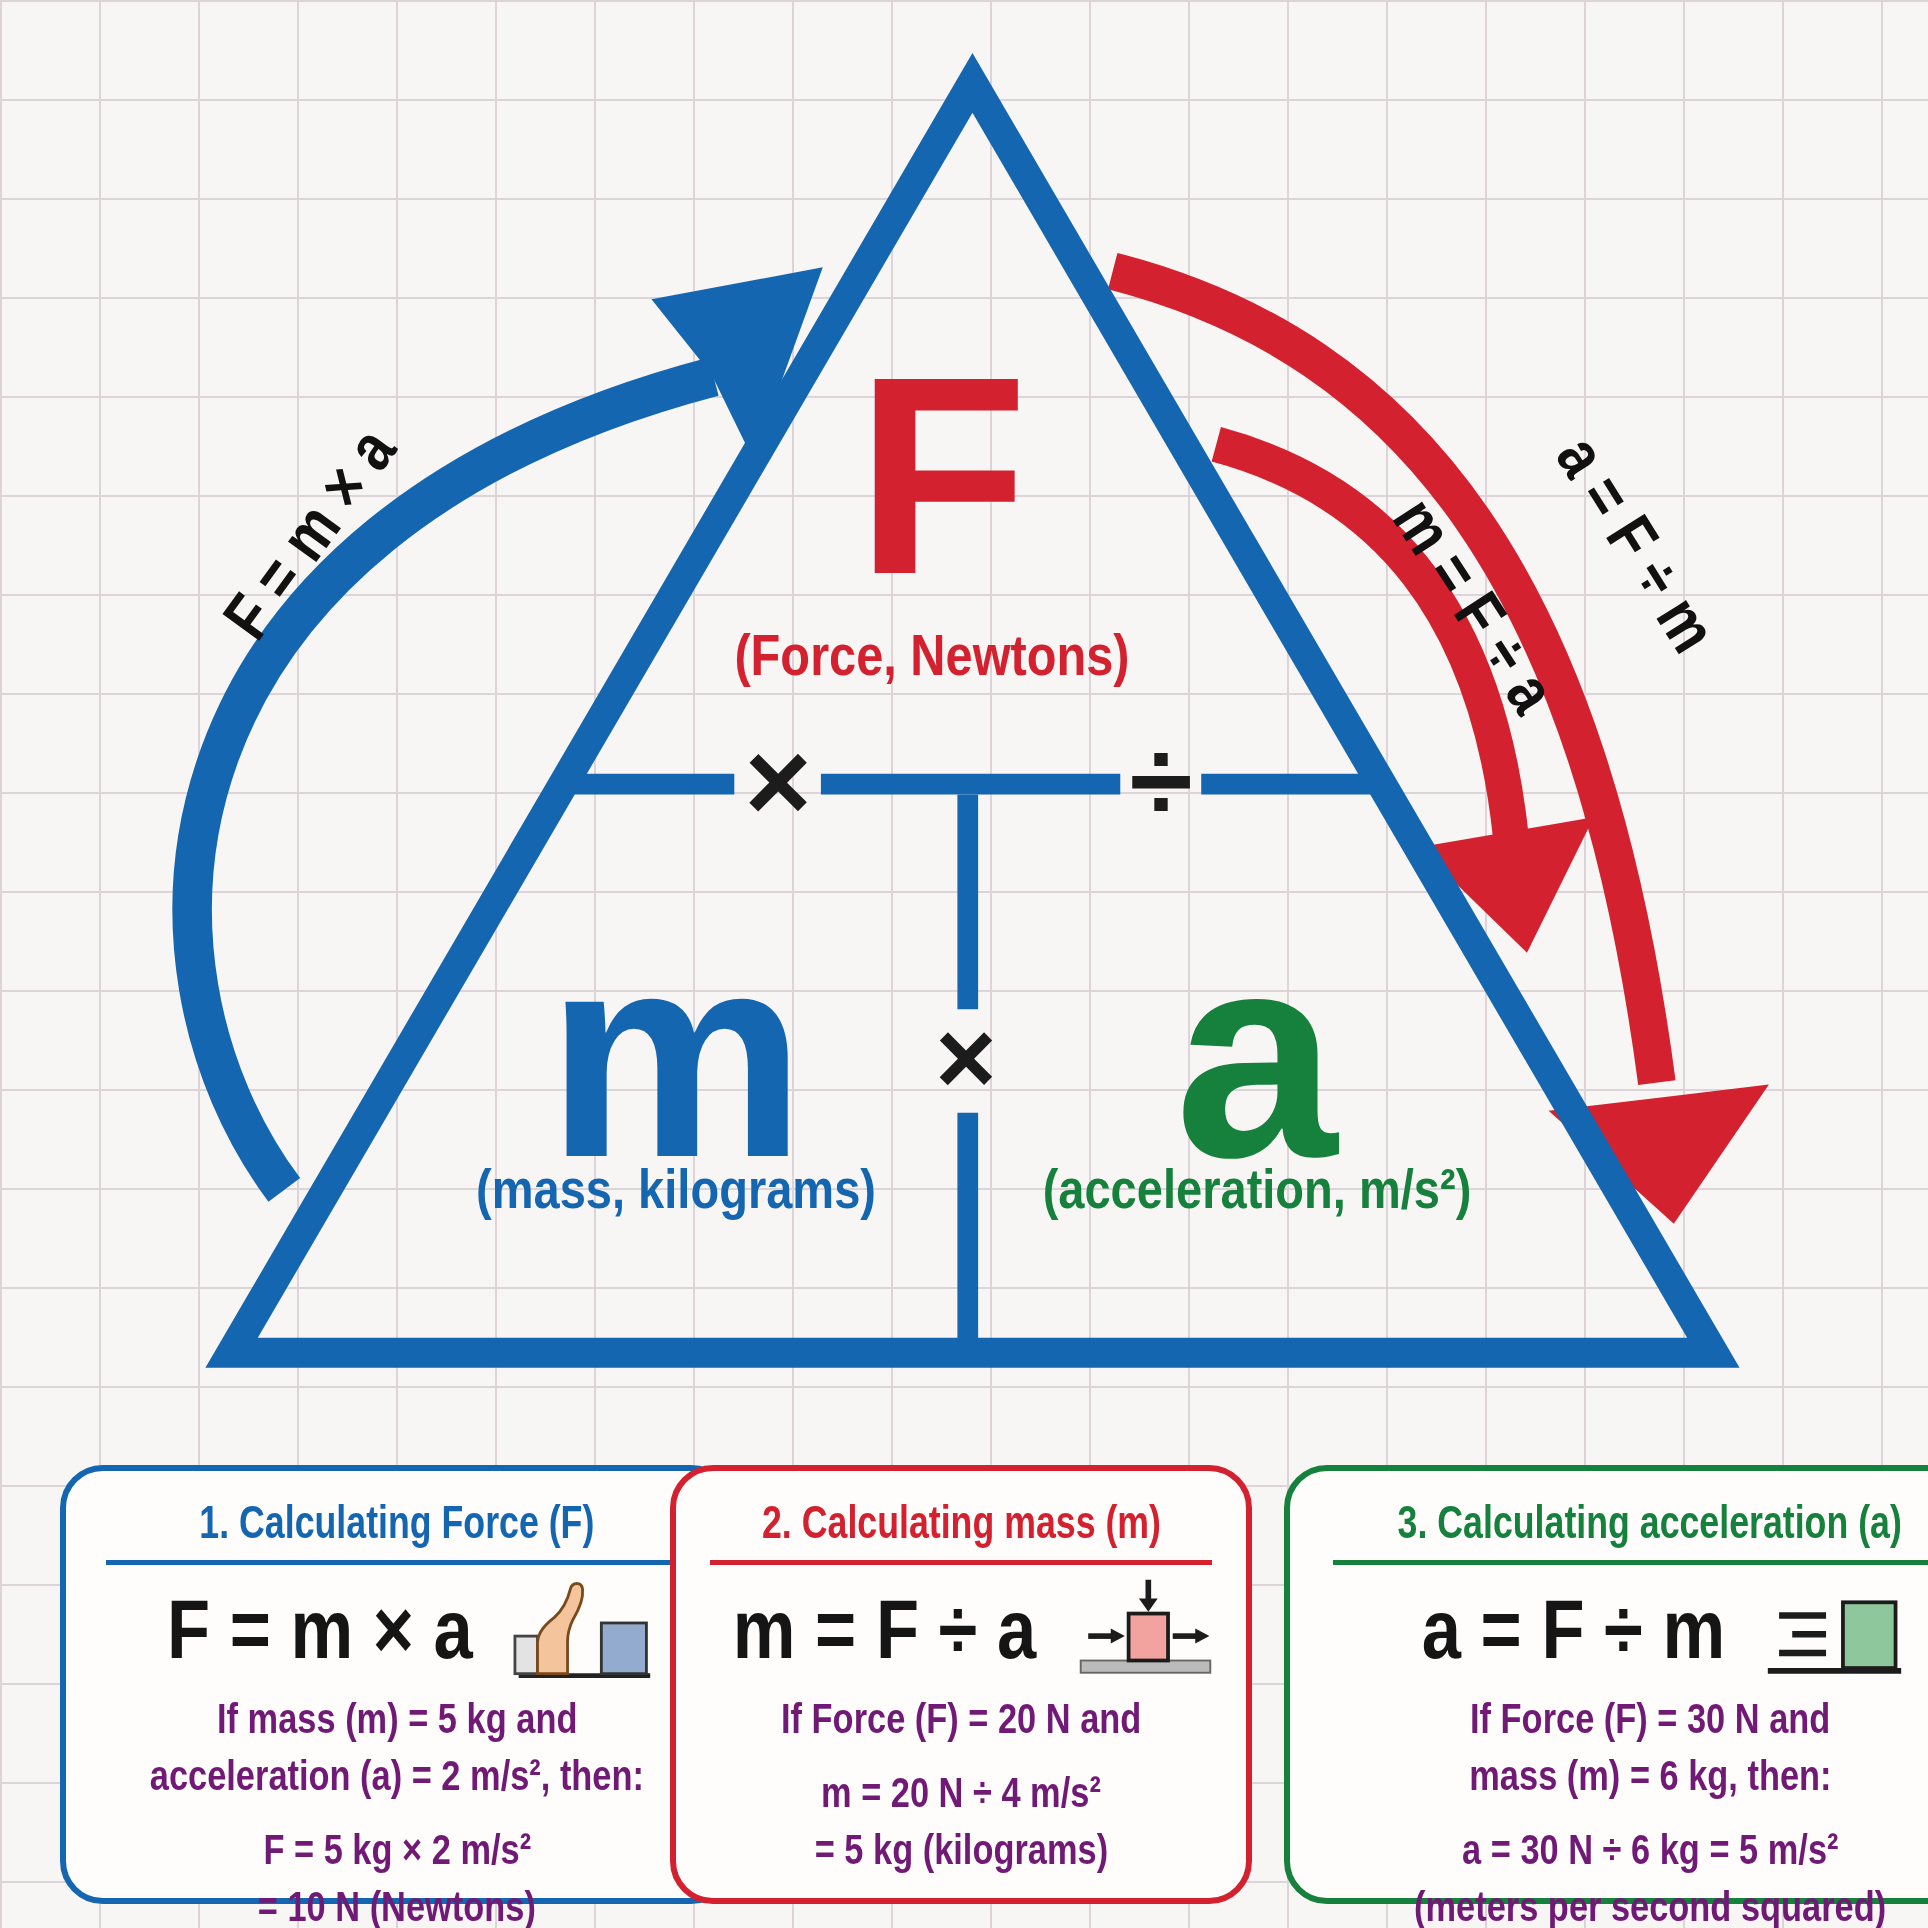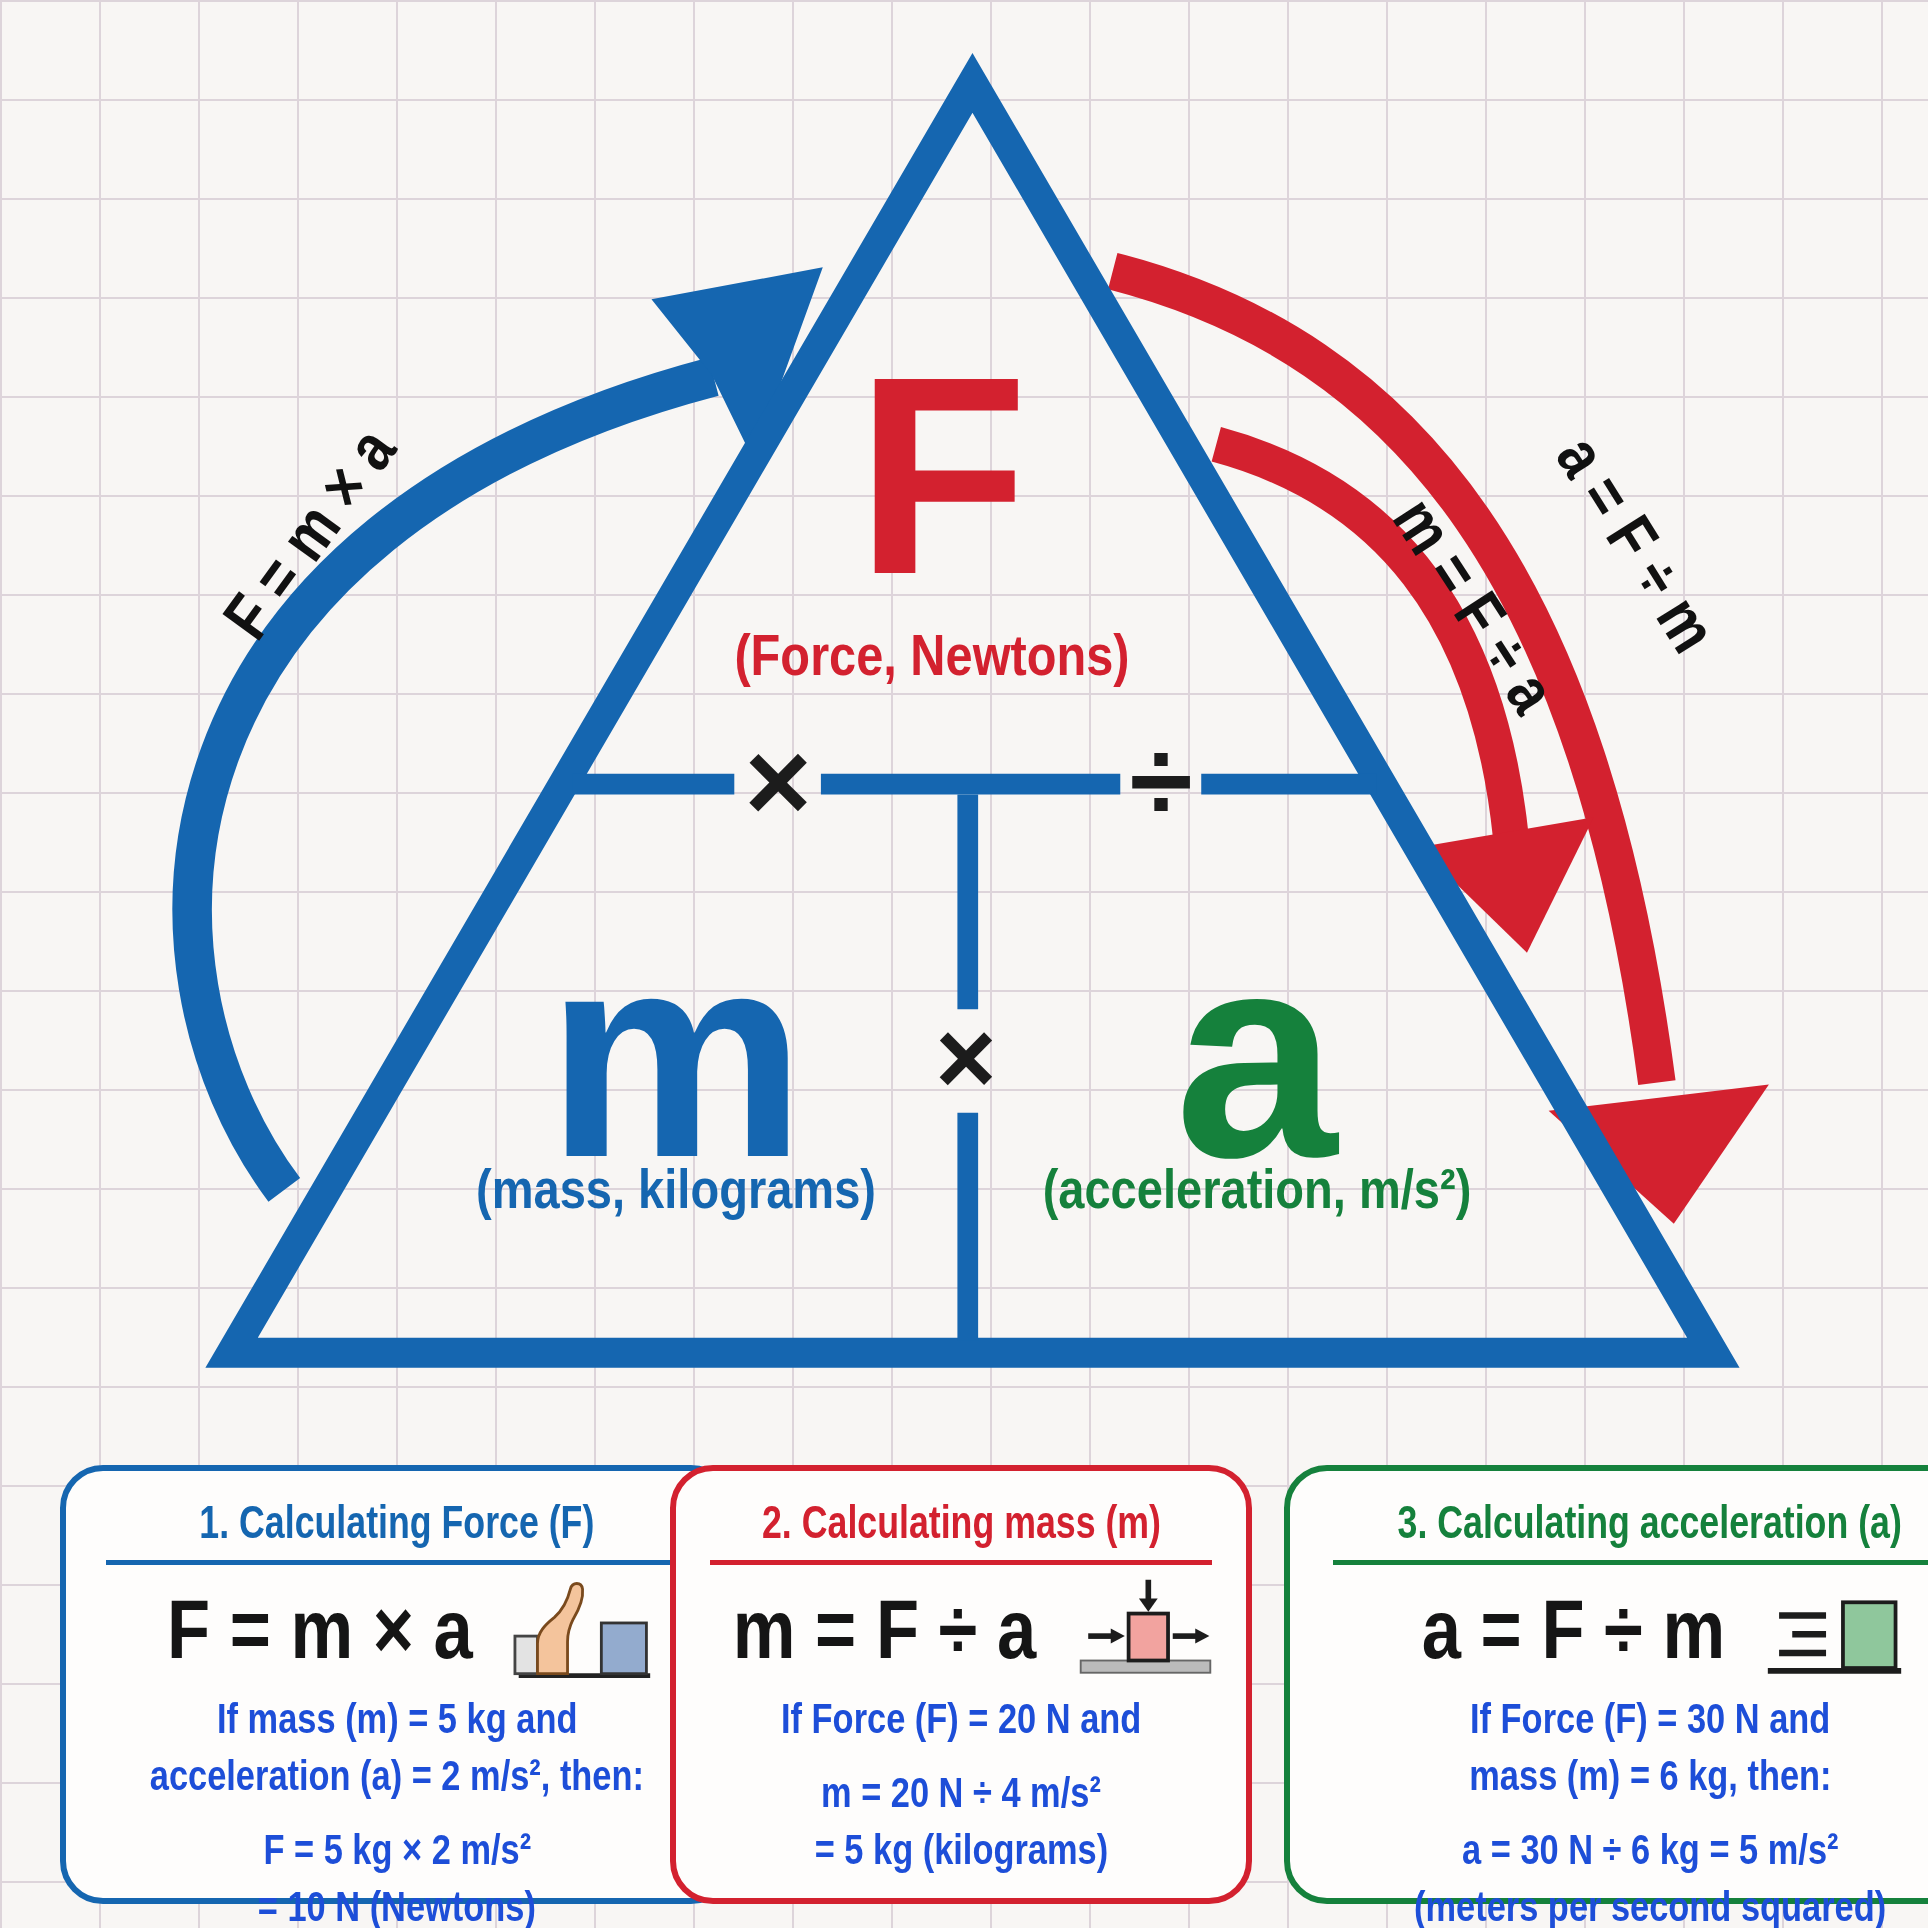--- a/index.html
+++ b/index.html
@@ -32,21 +32,21 @@
   .card1 { left:60px;  width:674px; border-color:#1566b0; }
   .card2 { left:670px; width:582px; border-color:#d3212f; }
   .card3 { left:1284px; width:732px; border-color:#15813c; }
   .card-title { margin-top:22.6px; font-size:47px; }
   .card-title > span { display:inline-block; transform:scaleX(0.76); white-space:nowrap; }
   .card-rule { height:5.6px; width:88%; margin:11.3px auto 3.8px; border:0; }
   .rule-blue { background:#1566b0; } .rule-red { background:#d3212f; } .rule-green { background:#15813c; }
   .formula-row { display:flex; align-items:center; justify-content:center; gap:13px; height:121px; }
   .formula { font-size:83px; color:#151515; }
   .formula > span { display:inline-block; transform:scaleX(0.85); white-space:nowrap; }
-  .body-line { font-size:43px; line-height:1.32; color:#1d4ed8; }
+  .body-line { font-size:43px; line-height:1.32; color:#701a75; }
   .body-line > span { display:inline-block; transform:scaleX(0.8); white-space:nowrap; }
   .result-block { margin-top:17px; }
 </style>
 </head>
 <body>
 
 <div id="stage">
 
   <svg id="overlay" width="1928" height="1928" viewBox="0 0 2048 2048">
 

